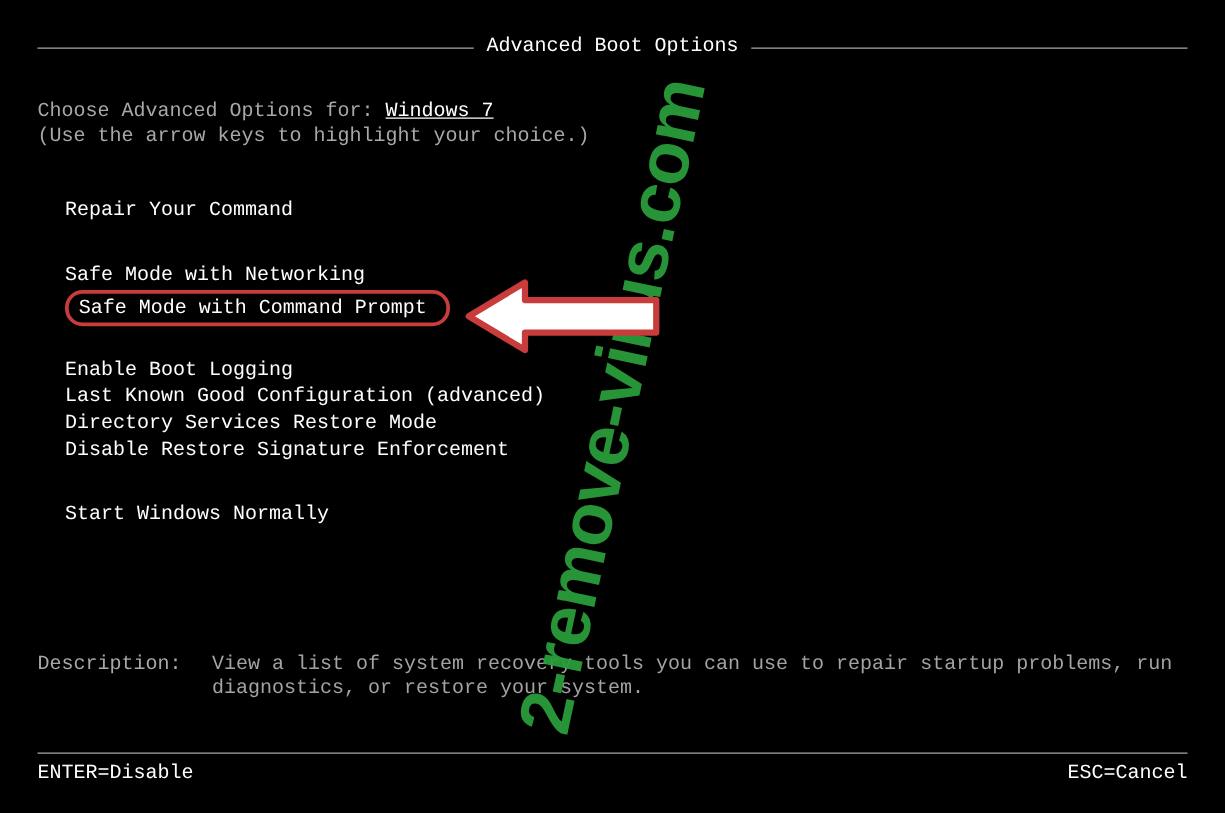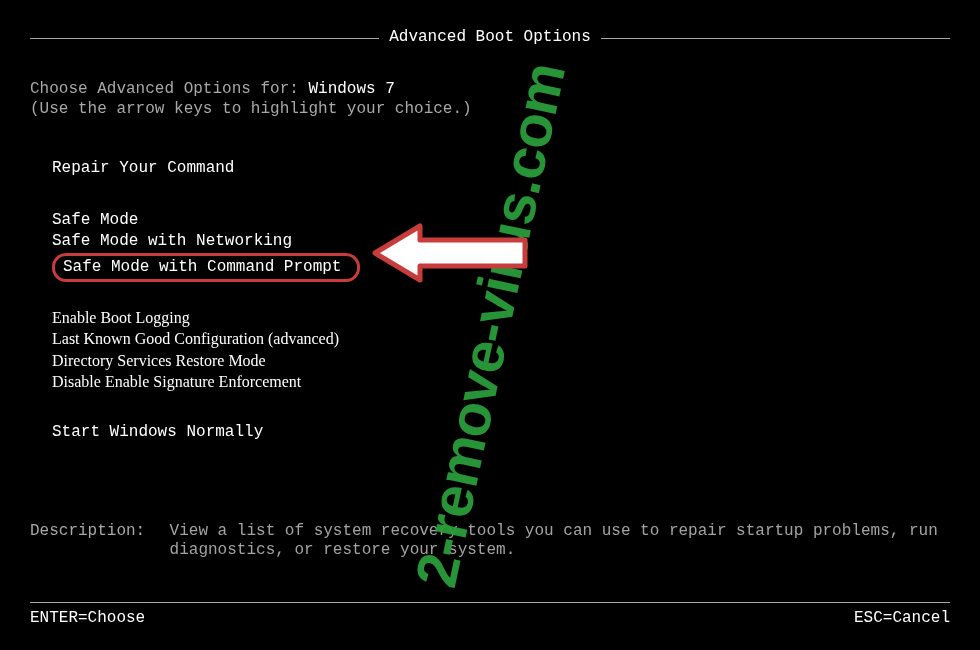--- a/index.html
+++ b/index.html
@@ -41,20 +41,21 @@
       position: absolute;
       top: 80px;
       left: 30px;
       right: 30px;
     }
     .choose-line {
       color: #a8a8a8;
     }
     .choose-line .white {
       color: #ffffff;
+      text-decoration: underline;
     }
     .hint-line {
       color: #a8a8a8;
       margin-top: 1px;
     }
     .menu-group {
       margin-top: 40px;
       margin-left: 22px;
     }
     .menu-item {
@@ -62,21 +63,20 @@
       margin-bottom: 2px;
       display: inline-block;
     }
     .menu-group-2 {
       margin-top: 30px;
       margin-left: 22px;
     }
     .menu-group-3 {
       margin-top: 26px;
       margin-left: 22px;
-      font-family: Liberation Serif, serif;
     }
     .menu-group-4 {
       margin-top: 30px;
       margin-left: 22px;
       text-decoration: underline;
     }
     .highlighted {
       border: 3px solid #c83c3c;
       border-radius: 14px;
       padding: 2px 16px 2px 8px;
@@ -151,46 +151,45 @@
   <div class="choose-line">
     <span>Choose Advanced Options for: </span><span class="white">Windows 7</span>
   </div>
   <div class="hint-line">(Use the arrow keys to highlight your choice.)</div>
 
   <div class="menu-group">
     <div><span class="menu-item">Repair Your Command</span></div>
   </div>
 
   <div class="menu-group-2">
-    <div><span class="menu-item">Safe Mode</span></div>
     <div><span class="menu-item">Safe Mode with Networking</span></div>
     <div><span class="highlighted">Safe Mode with Command Prompt</span></div>
   </div>
 
   <div class="menu-group-3">
     <div><span class="menu-item">Enable Boot Logging</span></div>
     <div><span class="menu-item">Last Known Good Configuration (advanced)</span></div>
     <div><span class="menu-item">Directory Services Restore Mode</span></div>
-    <div><span class="menu-item">Disable Enable Signature Enforcement</span></div>
+    <div><span class="menu-item">Disable Restore Signature Enforcement</span></div>
   </div>
 
   <div class="menu-group-4">
     <div><span class="menu-item">Start Windows Normally</span></div>
   </div>
 </div>
 
 <div class="description-block">
   <span class="desc-label">Description:</span>
   <span class="desc-text">View a list of system recovery tools you can use to repair startup problems, run diagnostics, or restore your system.</span>
 </div>
 
 <div class="footer">
   <div class="footer-line"></div>
   <div class="footer-row">
-    <span>ENTER=Choose</span>
+    <span>ENTER=Disable</span>
     <span>ESC=Cancel</span>
   </div>
 </div>
 
 <div class="watermark">2-remove-virus.com</div>
 
 <svg class="arrow-pointer" width="170" height="70" viewBox="0 0 170 70">
   <path d="M 10 35 L 55 8 L 55 22 L 160 22 L 160 48 L 55 48 L 55 62 Z" fill="#ffffff" stroke="#c83c3c" stroke-width="5" stroke-linejoin="round"></path>
 </svg>
 

